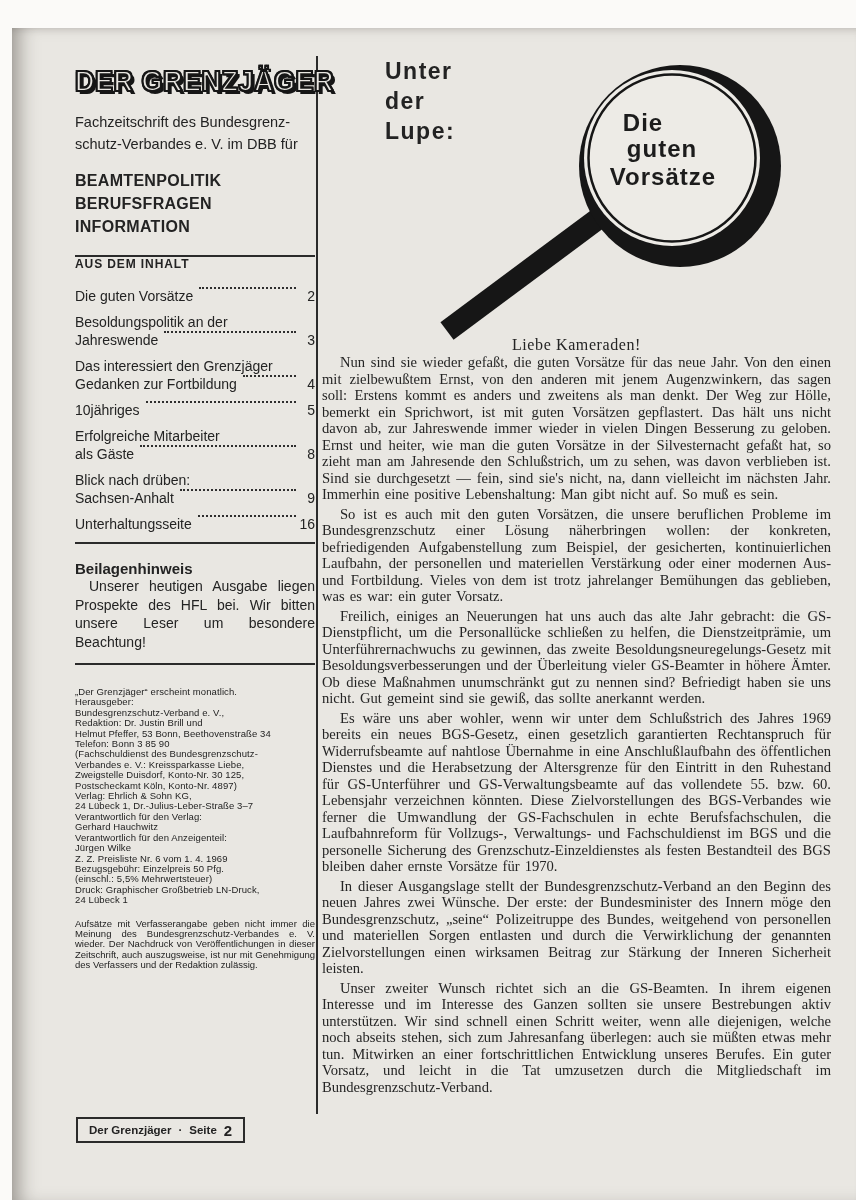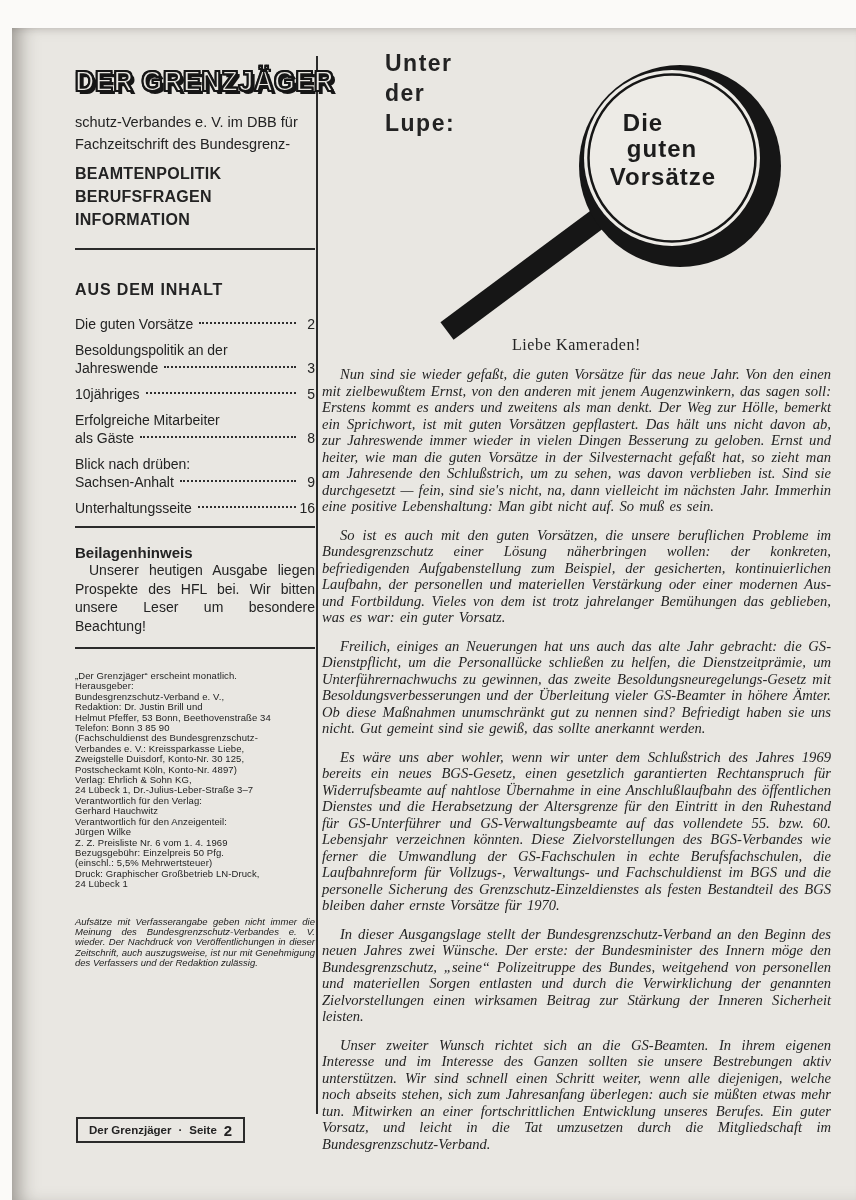--- a/index.html
+++ b/index.html
@@ -18,67 +18,67 @@
 
   
   .leftcol{position:absolute;left:75px;top:60px;width:240px;}
   .logo{
     font-weight:900;font-size:27px;white-space:nowrap;letter-spacing:0.5px;
     color:#e9e7e2;-webkit-text-stroke:2px #161616;
     text-shadow:3px 3px 0 #161616,-1px -1px 0 #161616,1px -1px 0 #161616,-1px 1px 0 #161616,1px 1px 0 #161616;
     transform:scaleY(1.12);transform-origin:left top;margin-top:4px;
   }
   .subtitle{margin-top:16px;font-size:14.5px;line-height:22px;}
-  .topics{margin-top:7px;font-weight:bold;font-size:16px;line-height:23px;letter-spacing:.3px;}
+  .topics{margin-top:14px;font-weight:bold;font-size:16px;line-height:23px;letter-spacing:.3px;}
   .rule{border:none;border-top:2px solid #2b2b2b;margin:0;}
   .rule-1{margin-top:17px;}
-  .toc-heading{margin-top:31px;font-weight:bold;font-size:16px;letter-spacing:.9px;}
+  .toc-heading{font-weight:bold;font-size:12px;letter-spacing:.9px;}
   .toc{margin-top:16px;font-size:14px;}
   .toc-item{margin-bottom:8px;}
   .toc-line{line-height:18px;}
-  .toc-last{display:flex;align-items:center;}
+  .toc-last{display:flex;align-items:flex-start;}
   .dots{flex:1;border-bottom:2px dotted #2e2e2e;margin:0 3px 3px 6px;}
   .toc-page{min-width:16px;text-align:right;}
   .rule-2{margin-top:9px;}
   .note-heading{margin-top:16px;font-weight:bold;font-size:15px;}
   .note-body{margin-top:0;font-size:14px;line-height:18.5px;text-align:justify;text-indent:14px;}
   .rule-3{margin-top:12px;}
   .imprint{margin-top:22px;font-size:9.5px;line-height:10.4px;letter-spacing:.1px;}
-  .disclaimer{margin-top:27px;font-size:9.5px;line-height:10.4px;text-align:justify;font-style:italic;}
+  .disclaimer{margin-top:13px;font-size:9.5px;line-height:10.4px;text-align:justify;}
   .footer-box{
     position:absolute;left:76px;top:1117px;border:2px solid #2b2b2b;height:22px;
     display:flex;align-items:center;padding:0 11px;gap:7px;
     font-weight:bold;font-size:11.5px;
   }
   .footer-page-num{font-size:15px;}
 
   
-  .kicker{position:absolute;left:385px;top:48px;font-weight:bold;font-size:23px;line-height:30px;letter-spacing:1.5px;}
+  .kicker{position:absolute;left:385px;top:56px;font-weight:bold;font-size:23px;line-height:30px;letter-spacing:1.5px;}
   .magnifier{position:absolute;left:430px;top:44px;width:380px;height:312px;}
   .lens-text{font-family:"Liberation Sans",sans-serif;font-weight:bold;font-size:24px;letter-spacing:1px;fill:#1c1c1c;}
 
   .article{position:absolute;left:322px;top:336px;width:509px;font-family:"Liberation Serif",serif;color:#242424;}
   .salutation{text-align:center;font-size:16px;letter-spacing:.6px;}
   .art-p{
-    font-style:italic;font-size:14.6px;line-height:16.5px;
-    text-align:justify;text-indent:18px;margin:12px 0 3px 0;word-spacing:1.5px;
+    font-size:14.6px;line-height:16.5px;
+    text-align:justify;text-indent:18px;margin:0 0 3px 0;word-spacing:1.5px;
   }
 </style>
 </head>
 <body>
 
 <div class="paper"></div>
 <div class="divider-v"></div>
 
 <div class="leftcol">
   <div class="logo">DER GRENZJÄGER</div>
 
   <div class="subtitle">
+    <div>Fachzeitschrift des Bundesgrenz-</div>
     <div>schutz-Verbandes e. V. im DBB für</div>
-    <div>Fachzeitschrift des Bundesgrenz-</div>
   </div>
 
   <div class="topics">
     <div>BEAMTENPOLITIK</div>
     <div>BERUFSFRAGEN</div>
     <div>INFORMATION</div>
   </div>
 
   <hr class="rule rule-1">
 
@@ -90,20 +90,28 @@
           <span class="dots"></span>
           <span class="toc-page">2</span>
         </div>
       </div>
       <div class="toc-item">
         <div class="toc-line"><span>Besoldungspolitik an der</span></div>
         <div class="toc-line toc-last">
           <span>Jahreswende</span>
           <span class="dots"></span>
           <span class="toc-page">3</span>
+        </div>
+      </div>
+      <div class="toc-item">
+        <div class="toc-line"><span>Das interessiert den Grenzjäger</span></div>
+        <div class="toc-line toc-last">
+          <span>Gedanken zur Fortbildung</span>
+          <span class="dots"></span>
+          <span class="toc-page">4</span>
         </div>
       </div>
       <div class="toc-item">
         <div class="toc-line toc-last">
           <span>10jähriges</span>
           <span class="dots"></span>
           <span class="toc-page">5</span>
         </div>
       </div>
       <div class="toc-item">

